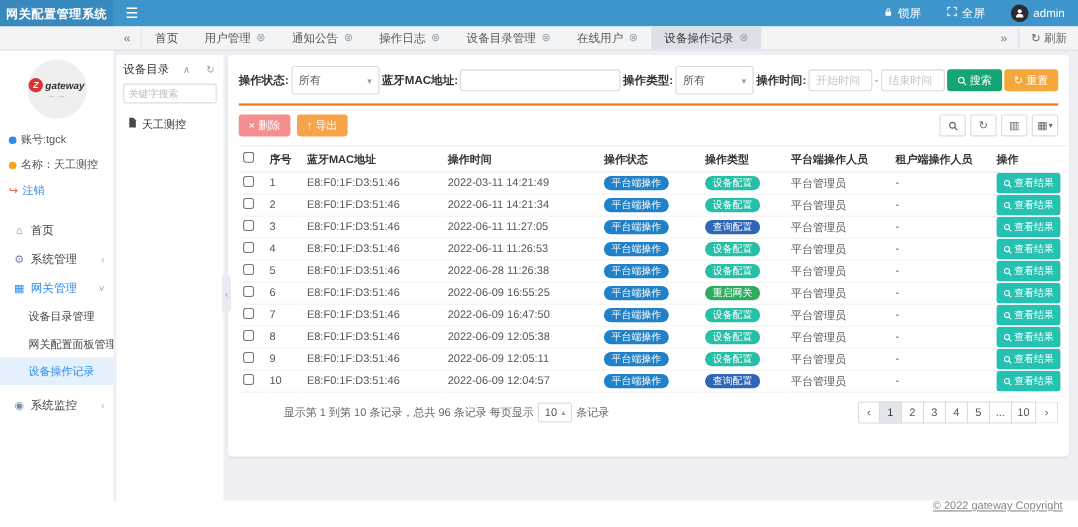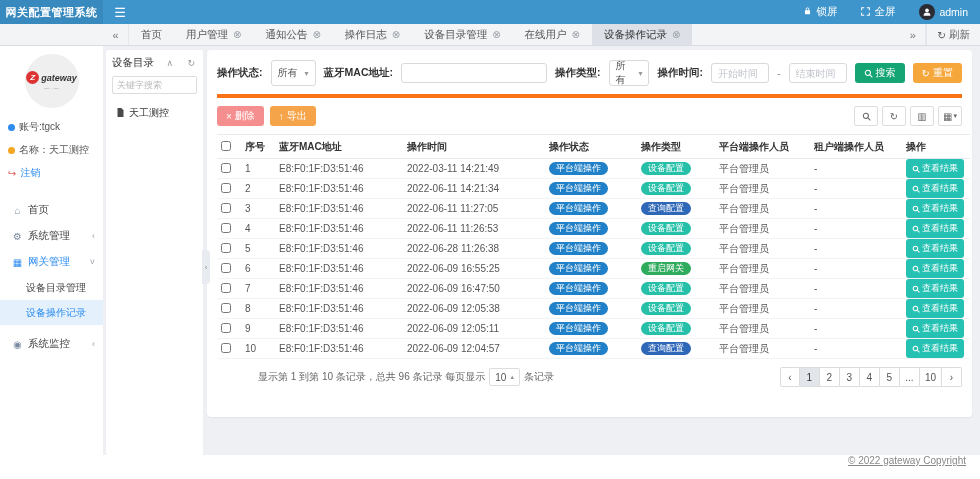--- a/index.html
+++ b/index.html
@@ -50,21 +50,21 @@
   .content { flex:1; display:flex; min-width:0; padding:4px 8px 0 3px; gap:4px; position:relative; }
   .tree-panel { width:97px; background:#fff; border-radius:2px; flex-shrink:0; padding:6px 6px; position:relative; }
   .tree-head { display:flex; align-items:center; font-size:10.5px; color:#333; margin-bottom:6px; }
   .tree-head .t-ic { margin-left:auto; color:#999; font-size:9px; cursor:pointer; padding:0 2px; }
   .tree-search { width:100%; height:18px; border:1px solid #ddd; border-radius:2px; font-size:9px; padding:0 4px; color:#555; }
   .tree-search::placeholder { color:#bbb; }
   .tree-node { display:flex; align-items:center; gap:4px; margin-top:12px; font-size:10px; color:#333; cursor:pointer; padding-left:4px; }
   .tree-collapse { position:absolute; right:-7px; top:200px; width:8px; height:34px; background:#e8ebef; border-radius:0 4px 4px 0; display:flex; align-items:center; justify-content:center; color:#8a929c; font-size:8px; cursor:pointer; }
   .main-card { flex:1; background:#fff; border-radius:4px; box-shadow:0 1px 2px rgba(0,0,0,.06); padding:8px 10px 30px; align-self:flex-start; min-width:0; }
   
-  .filter-row { display:flex; align-items:center; flex-wrap:nowrap; gap:8px; padding:2px 0 8px; border-bottom:4px solid #f97316; }
+  .filter-row { display:flex; align-items:center; flex-wrap:nowrap; gap:2px; padding:2px 0 8px; border-bottom:2px solid #f97316; }
   .f-label { font-size:10.5px; color:#333; font-weight:bold; white-space:nowrap; }
   .selectbox { height:20px; border:1px solid #d9d9d9; border-radius:3px; background:#fff; display:flex; align-items:center; padding:12px 6px; font-size:10px; color:#555; cursor:pointer; }
   .selectbox .caret { margin-left:auto; color:#999; font-size:8px; padding-left:6px; }
   .sel-status { width:118px; } .sel-type { width:104px; }
   .f-input { height:20px; border:1px solid #d9d9d9; border-radius:3px; font-size:10px; padding:0 6px; color:#555; }
   .f-input::placeholder { color:#c0c4cc; }
   .mac-input { width:148px; } .time-input { width:58px; }
   .dash { color:#999; }
   .btn { height:20px; border:none; border-radius:3px; color:#fff; font-size:10px; display:inline-flex; align-items:center; gap:3px; padding:0 9px; cursor:pointer; white-space:nowrap; font-family:inherit; }
   .btn svg { display:block; }
@@ -205,20 +205,24 @@
         <span class="chev">‹</span>
       </div>
       <div class="menu-item parent-active">
         <span class="m-ic">▦</span>
         <span>网关管理</span>
         <span class="chev">˅</span>
       </div>
       <div class="sub-item">
         <span>设备目录管理</span>
       </div>
+      <div class="sub-item">
+        <span>网关配置面板管理</span>
+
+      </div>
       <div class="sub-item active">
         <span>设备操作记录</span>
       </div>
       <div class="menu-item" style="margin-top:6px;">
         <span class="m-ic">◉</span>
         <span>系统监控</span>
         <span class="chev">‹</span>
       </div>
     </div>
   </div>

